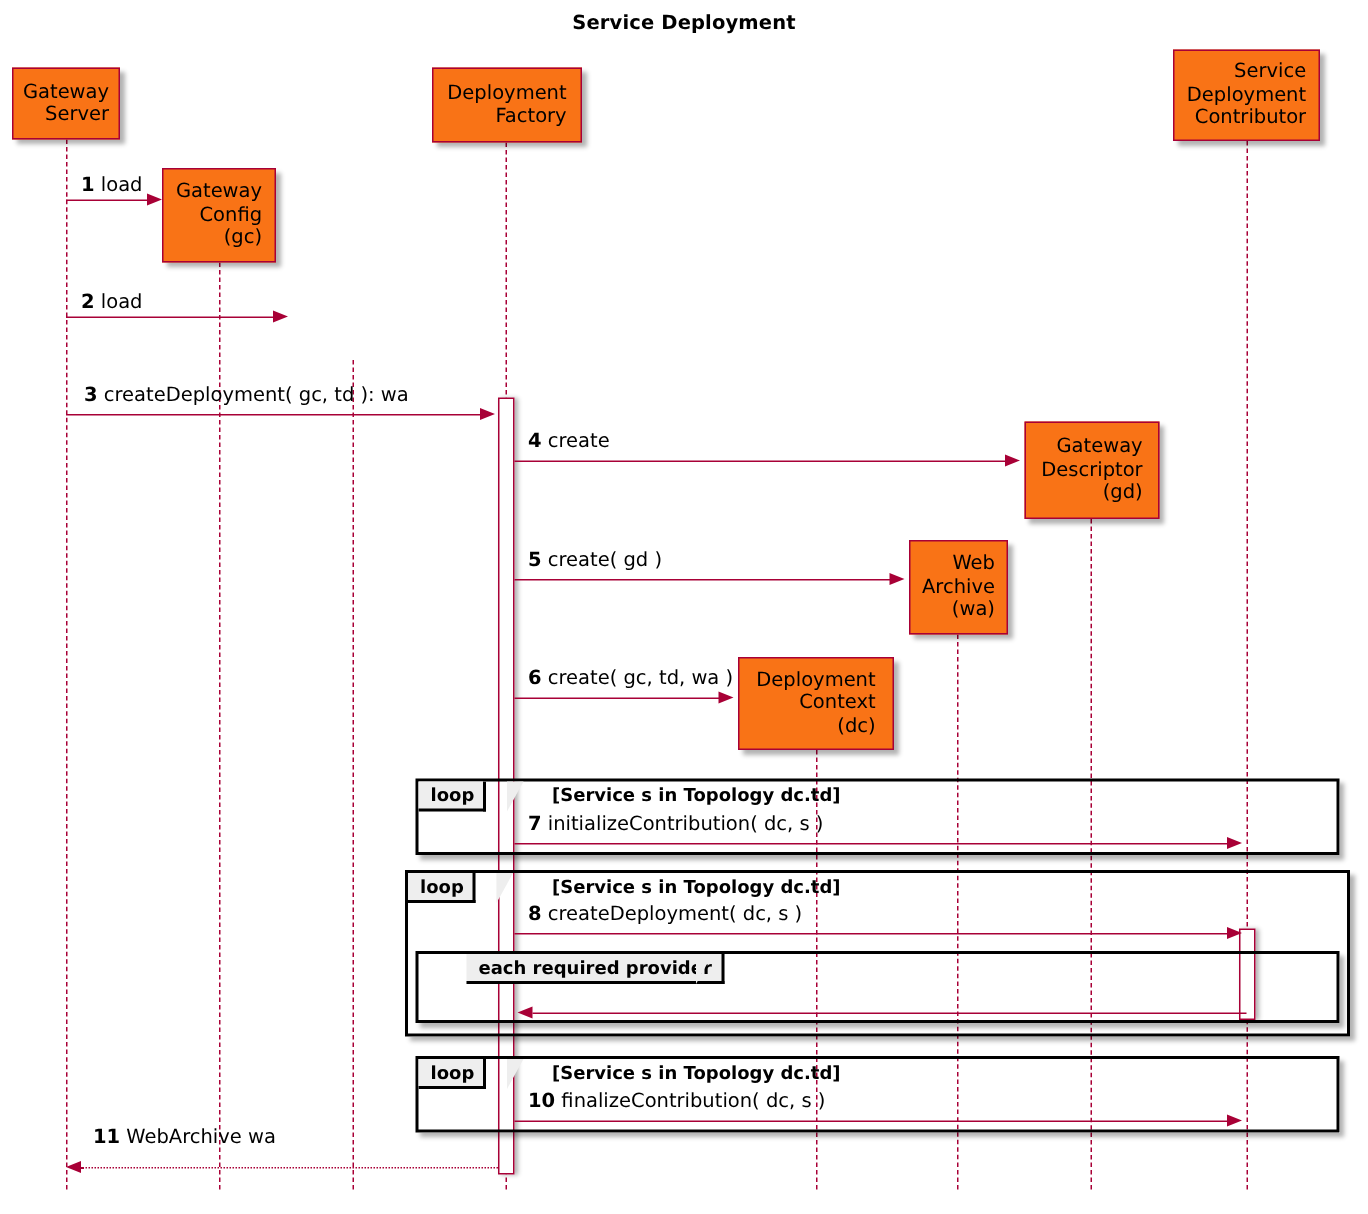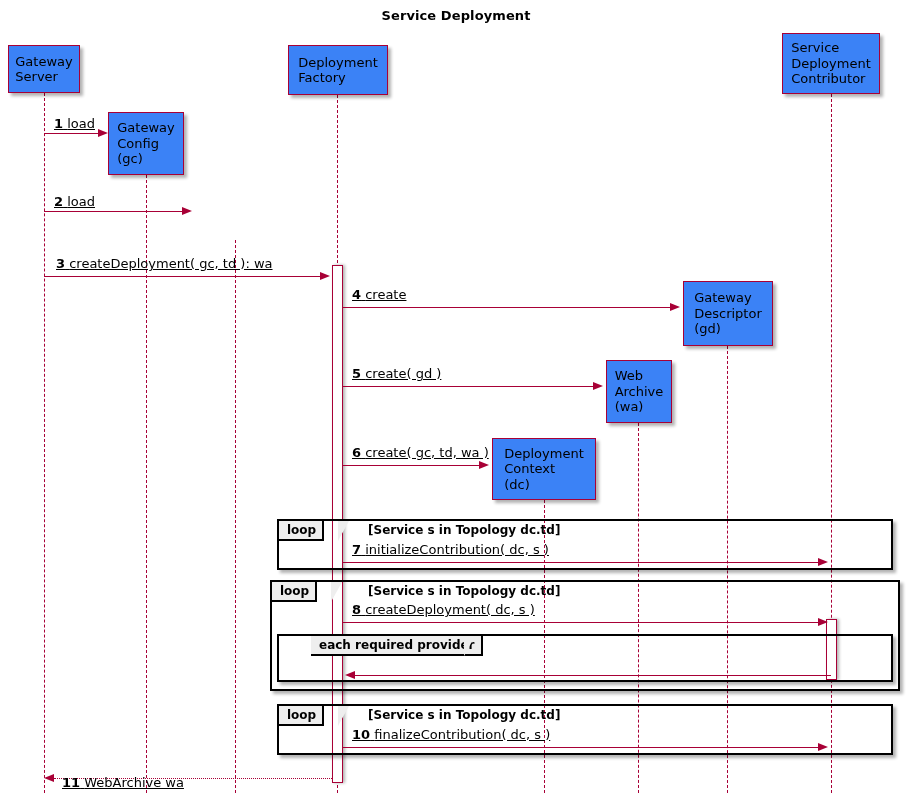--- a/index.html
+++ b/index.html
@@ -35,27 +35,27 @@
   .lifeline {
     position: absolute;
     width: 0;
     border-left: 1.6px dashed #A80036;
   }
 
   
   .participant {
     position: absolute;
     box-sizing: border-box;
-    background: #3b82f6;
+    background: #f97316;
     border: 1.6px solid #A80036;
     box-shadow: 3px 3px 3px rgba(0,0,0,0.30);
     display: flex;
     align-items: center;
     justify-content: center;
-    text-align: left;
+    text-align: right;
     font-size: 13px;
     line-height: 15.5px;
     color: #000000;
     white-space: pre-line;
     padding: 14px 4px;
   }
 
   
   .activation {
     position: absolute;
@@ -88,21 +88,20 @@
     border-top: 4.5px solid transparent;
     border-bottom: 4.5px solid transparent;
     border-right: 10px solid #A80036;
   }
   .msg-label {
     position: absolute;
     font-size: 13px;
     color: #000000;
     white-space: nowrap;
     line-height: 14px;
-    text-decoration: underline;
   }
   .msg-label .seq {
     font-weight: bold;
   }
   .msg-label .it {
     font-style: italic;
   }
 
   
   .fragment {
@@ -269,18 +268,18 @@
 
   <div class="msg-line" style="left:343px; top:747px; width:477px;"></div>
   <div class="arrowhead right" style="left:818px; top:742.5px;"></div>
   <div class="msg-label" style="left:352px; top:728px;text-align:center;">
     <span class="seq">10</span>
     <span>finalizeContribution( dc, s )</span>
   </div>
 
   <div class="msg-line dotted" style="left:54px; top:778px; width:278px;"></div>
   <div class="arrowhead left" style="left:44px; top:773.5px;"></div>
-  <div class="msg-label" style="left:62px; top:776px;text-align:center;">
+  <div class="msg-label" style="left:62px; top:752px;text-align:center;">
     <span class="seq">11</span>
     <span>WebArchive wa</span>
   </div>
 
 </div>
 
 </body></html>

